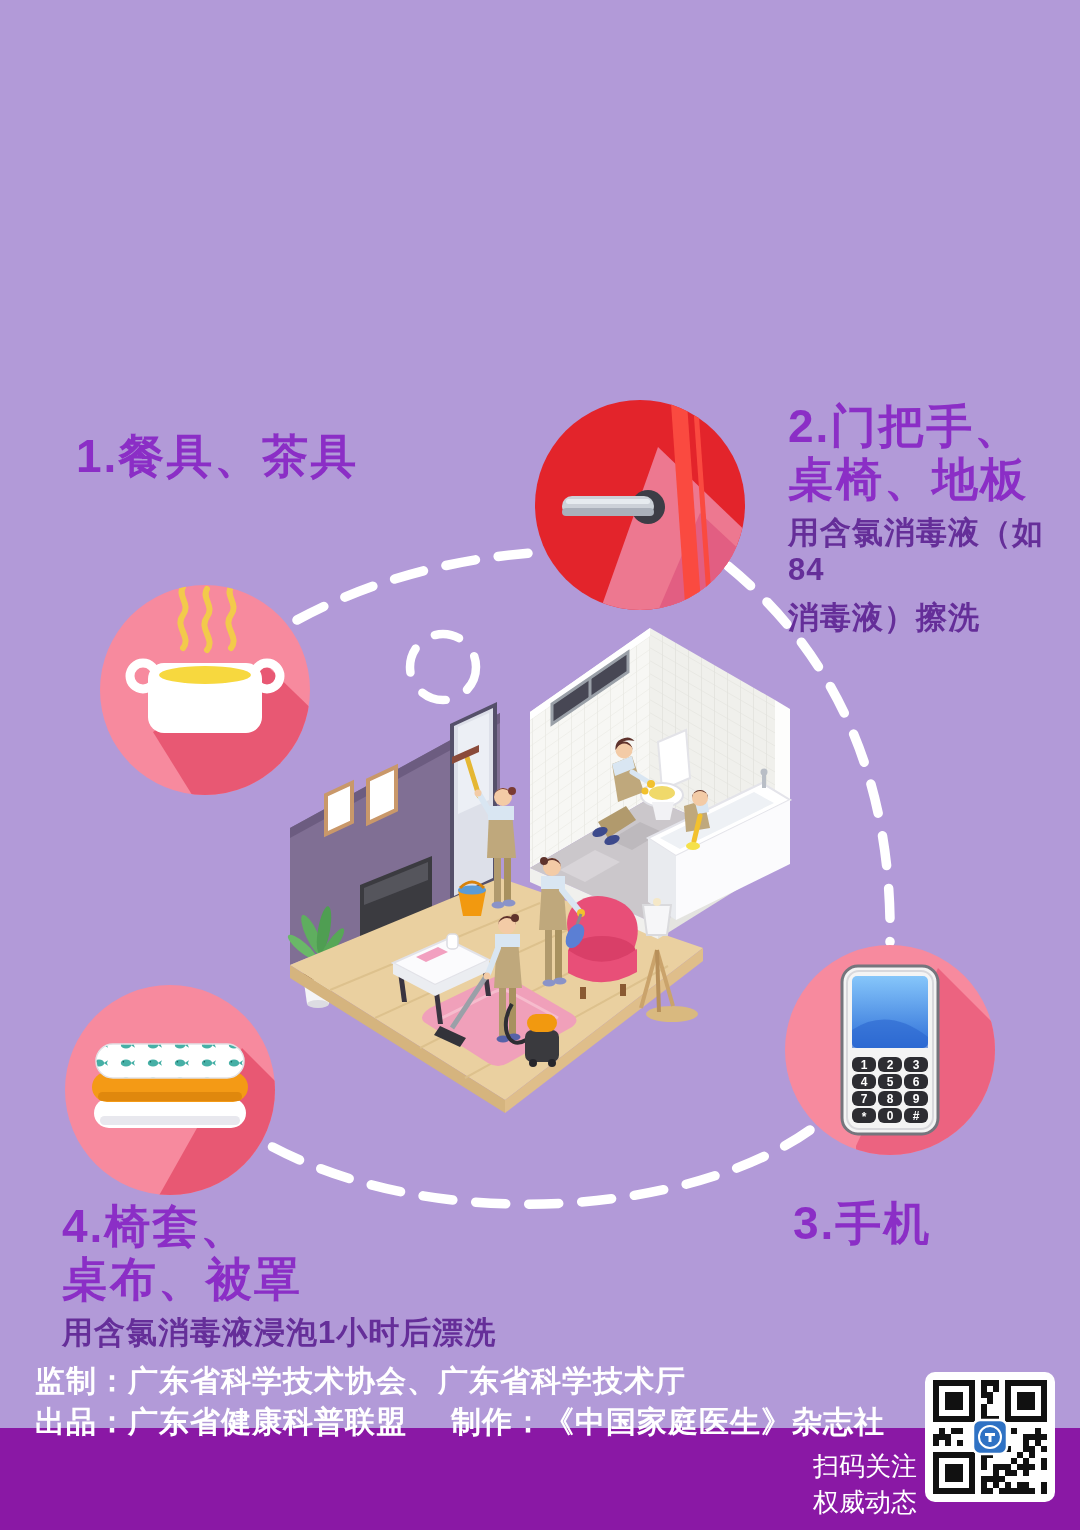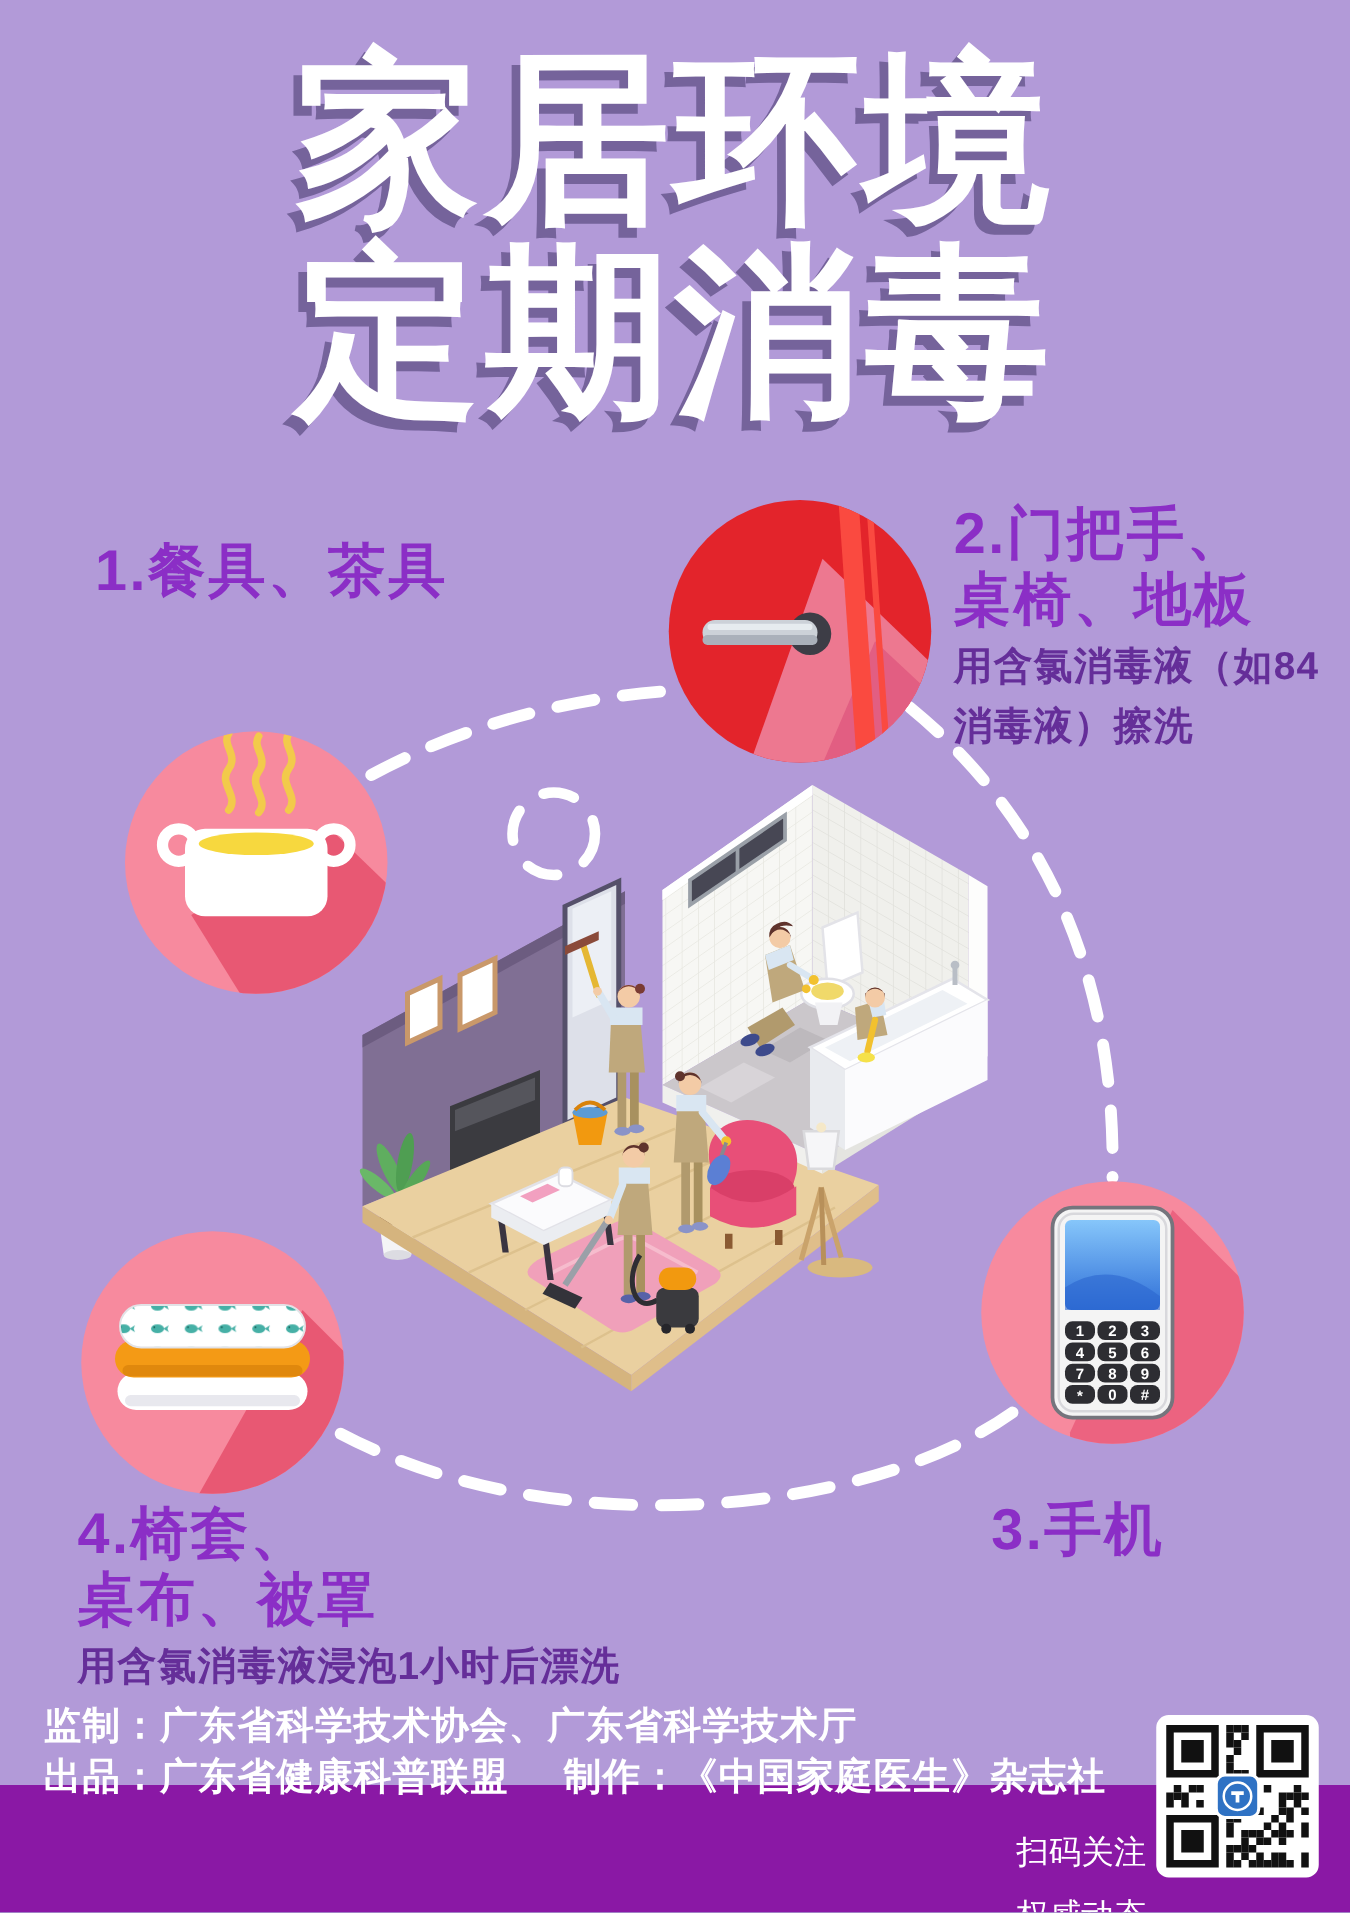--- a/index.html
+++ b/index.html
@@ -12,27 +12,27 @@
   .artwork{position:absolute;left:0;top:0;z-index:1;}
   .txt{position:absolute;z-index:2;}
   .title{
     left:0;top:34px;width:100%;text-align:center;
     color:#ffffff;font-size:148px;font-weight:900;line-height:1.05;letter-spacing:4px;
     text-shadow:-7px 8px 0 #75639b;
   }
   .sec .h{font-size:46px;font-weight:800;color:#8b2ec6;line-height:1.16;letter-spacing:2px;}
   .sec .d{font-size:31px;font-weight:700;color:#652e99;line-height:1.2;margin-top:7px;letter-spacing:1px;}
   #s1{left:76px;top:430px;}
-  #s2{left:763px;top:400px;}
+  #s2{left:788px;top:400px;}
   #s3{left:793px;top:1197px;}
   #s4{left:62px;top:1200px;}
   .credits{left:35px;top:1360px;color:#ffffff;font-weight:700;font-size:30px;line-height:1.38;letter-spacing:1px;}
   .credits .gap{display:inline-block;width:44px;}
   .qr-caption{left:798px;top:1447px;width:134px;text-align:center;color:#ffffff;font-size:26px;font-weight:500;line-height:1.25;}
-  .qr-caption div{margin:18px 0;}
+  .qr-caption div{margin:3px 0;}
 </style>
 </head>
 <body>
 
 <div class="poster">
 
   <div class="footer-band"></div>
 
   <svg class="artwork" width="1080" height="1530" viewBox="0 0 1080 1530">
     <defs>
@@ -460,24 +460,20 @@
           <rect x="1041" y="1488" width="6" height="6"></rect>
         </g>
       <g>
         <rect x="973" y="1420" width="34" height="34" rx="7" fill="#2f72c4" stroke="#ffffff" stroke-width="2.5"></rect>
         <circle cx="990" cy="1437" r="11" fill="none" stroke="#ffffff" stroke-width="2"></circle>
         <path d="M 985 1433 h 10 v 3 h -3.5 v 6 h -3 v -6 H 985 z" fill="#ffffff"></path>
       </g>
     </g>
   </svg>
 
-  <div class="txt title">
-    <div>家居环境</div>
-    <div>定期消毒</div>
-  </div>
 
   <div class="txt sec" id="s1">
     <div class="h">1.餐具、茶具</div>
   </div>
 
   <div class="txt sec" id="s2">
     <div class="h">2.门把手、</div>
     <div class="h">桌椅、地板</div>
     <div class="d">用含氯消毒液（如84</div>
     <div class="d" style="margin-top:11px;">消毒液）擦洗</div>

